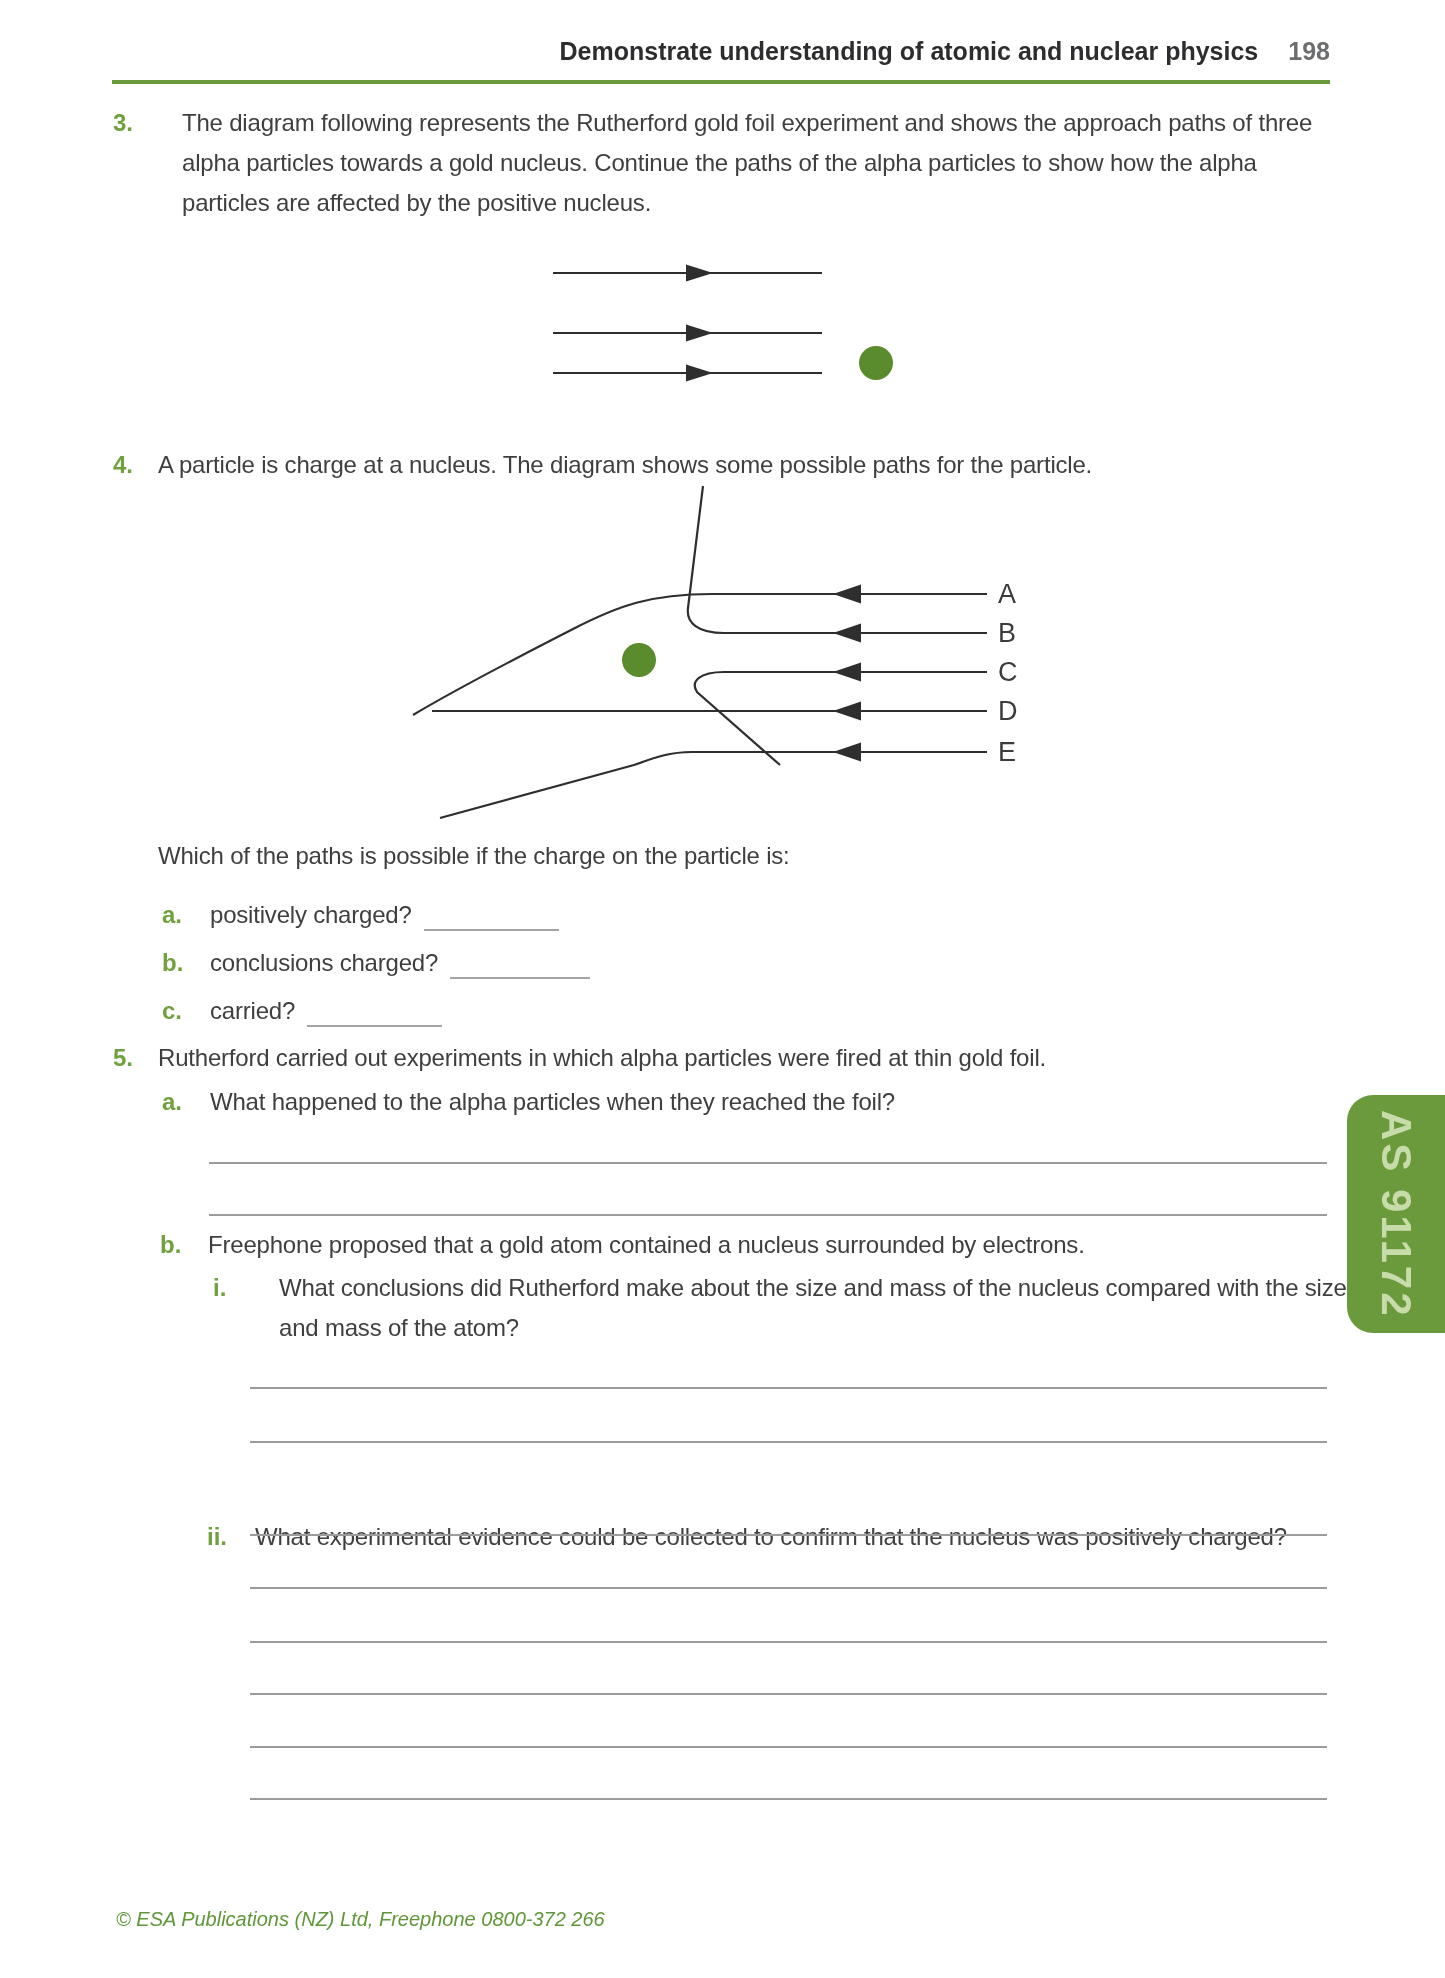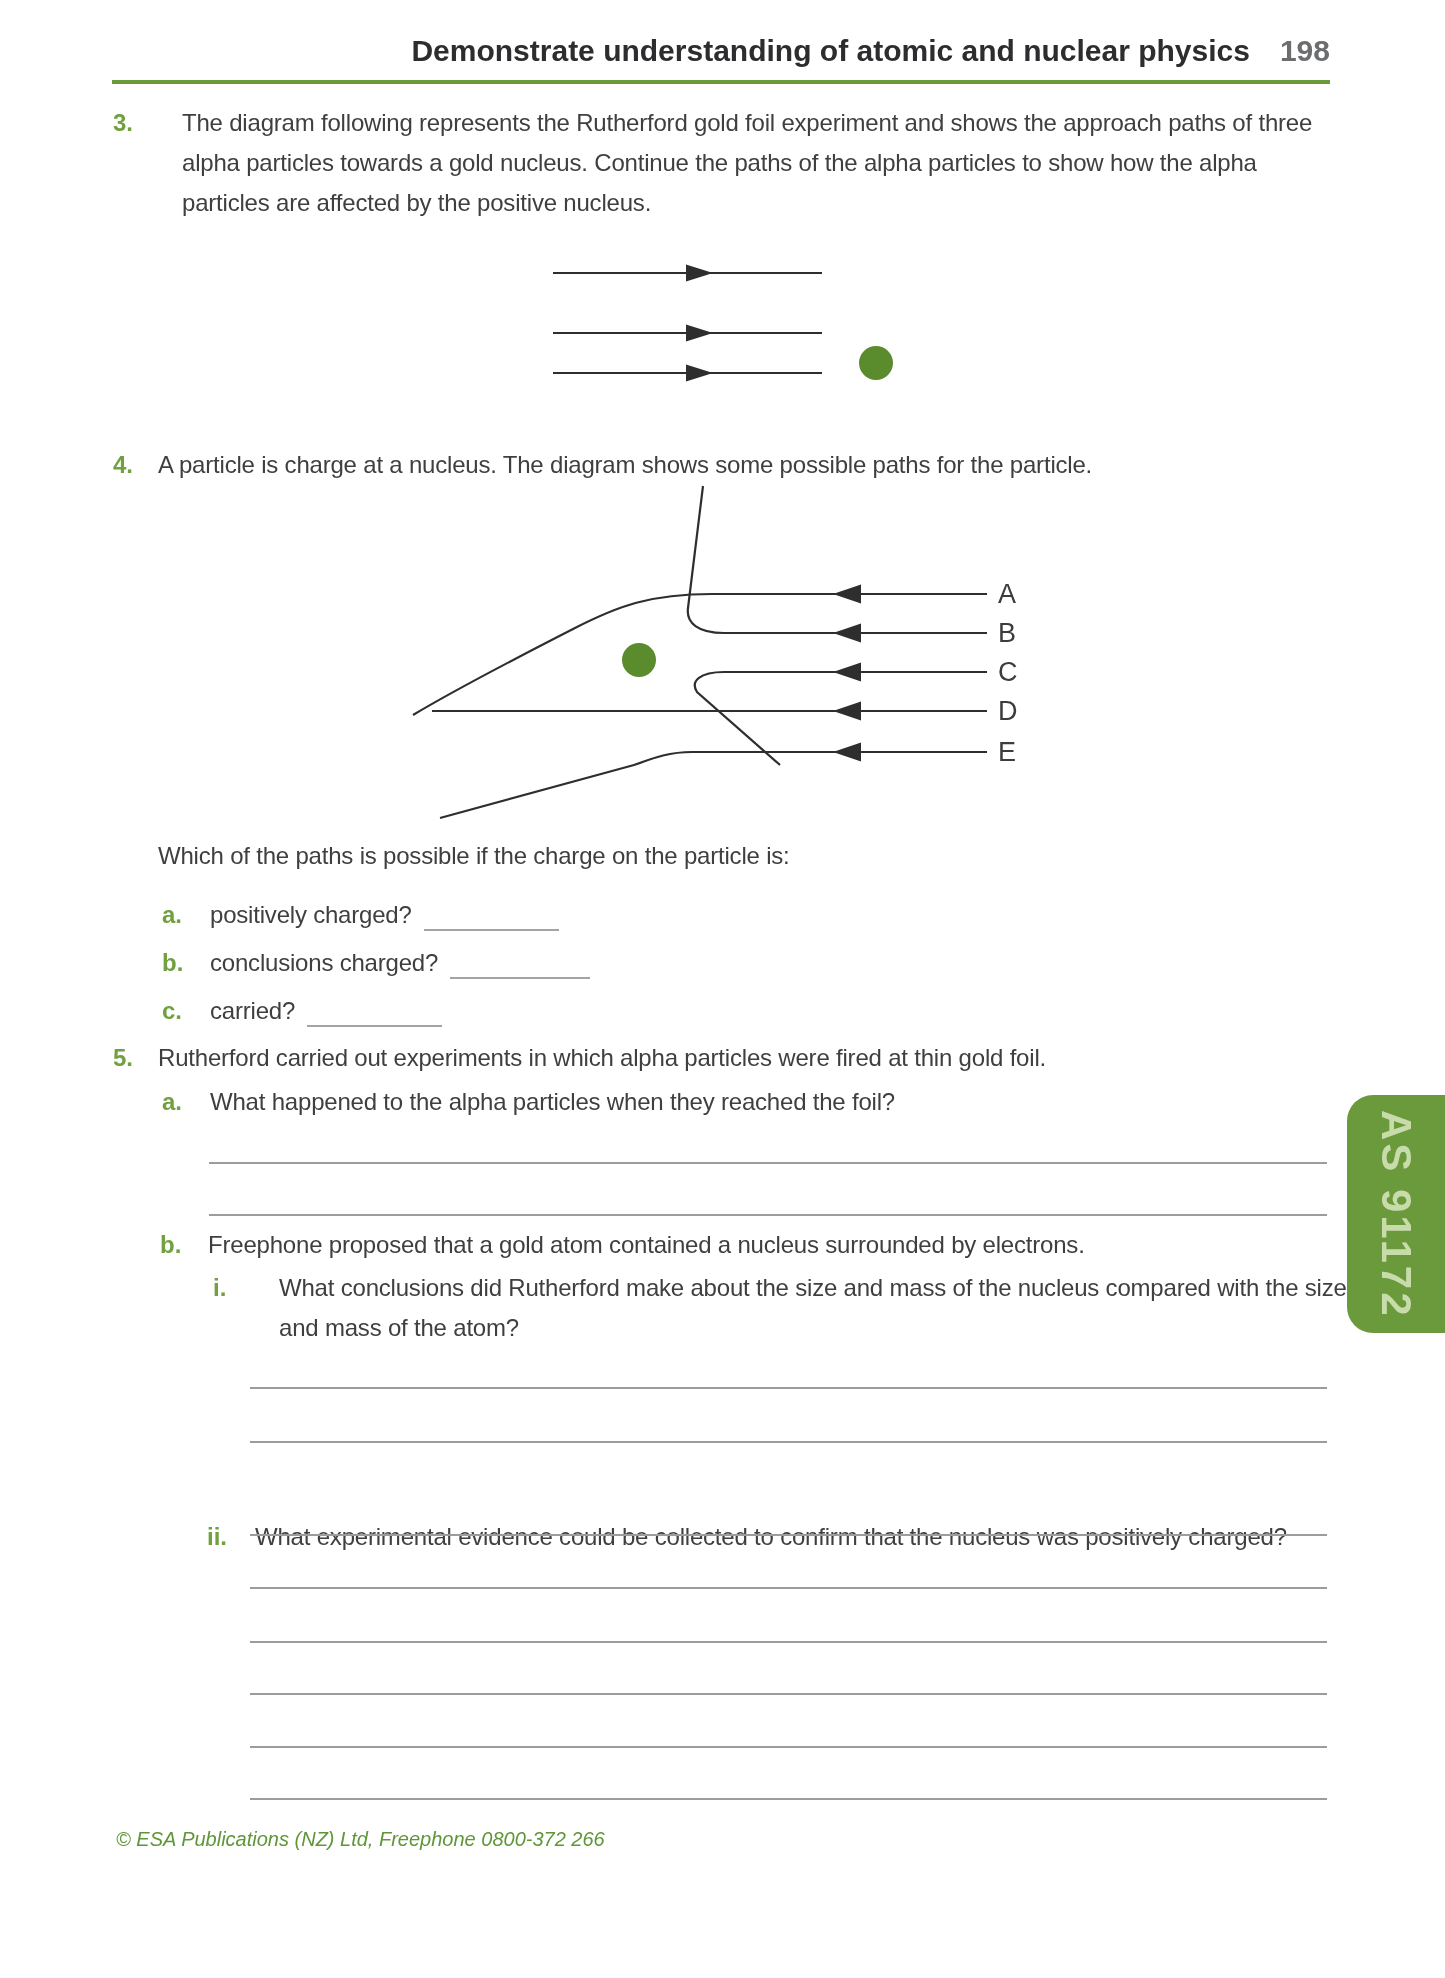--- a/index.html
+++ b/index.html
@@ -8,21 +8,21 @@
     font-family:"Liberation Sans","DejaVu Sans",sans-serif;color:#3f3f41;
     overflow:hidden;
   }
   .abs{position:absolute;}
   .txt{font-size:24px;letter-spacing:-0.2px;line-height:40px;color:#3f3f41;}
   .pre{white-space:pre;margin-left:24px;}
   .nowrap{white-space:nowrap;}
   .marker{color:#71a03f;font-weight:700;font-size:24px;line-height:40px;flex:none;}
   .qrow{display:flex;align-items:flex-start;}
   .header-row{display:flex;justify-content:flex-end;align-items:baseline;gap:30px;
-    font-weight:700;font-size:30px;line-height:40px;color:#2d2d2f;}
+    font-weight:700;font-size:25px;line-height:40px;color:#2d2d2f;}
   .pagenum{color:#6c6d6f;}
   .green-rule{background:#6b9a3c;}
   .ans-line{position:absolute;height:2px;background:#9c9c9b;}
   .blank{display:inline-block;width:135px;height:20px;margin-left:12px;
     border-bottom:2px solid #a5a4a3;transform:translateY(-4px);align-self:flex-end;}
   .diagram-stroke{stroke:#2e2e2e;stroke-width:2.2;fill:none;}
   .arrowhead{fill:#2e2e2e;stroke:none;}
   .nucleus{fill:#5a8b2d;stroke:none;}
   .path-label{font-family:"Liberation Sans","DejaVu Sans",sans-serif;font-size:27px;fill:#3c3c3e;}
   .standard-tab{
@@ -148,13 +148,13 @@
 <div class="ans-line" style="left:250px;top:1587px;width:1077px;"></div>
 <div class="ans-line" style="left:250px;top:1641px;width:1077px;"></div>
 <div class="ans-line" style="left:250px;top:1693px;width:1077px;"></div>
 <div class="ans-line" style="left:250px;top:1746px;width:1077px;"></div>
 <div class="ans-line" style="left:250px;top:1798px;width:1077px;"></div>
 
 <div class="abs standard-tab" style="left:1347px;top:1095px;width:98px;height:238px;">
   <span>AS 91172</span>
 </div>
 
-<div class="abs footer" style="left:116px;top:1828px;">© ESA Publications (NZ) Ltd, Freephone 0800-372 266</div>
+<div class="abs footer" style="left:116px;top:1908px;">© ESA Publications (NZ) Ltd, Freephone 0800-372 266</div>
 
 </body></html>

